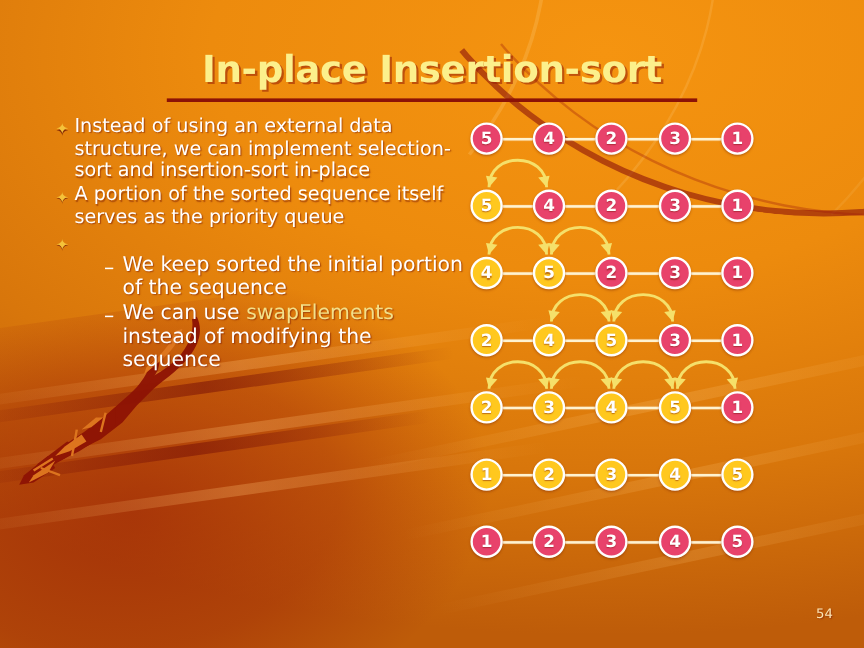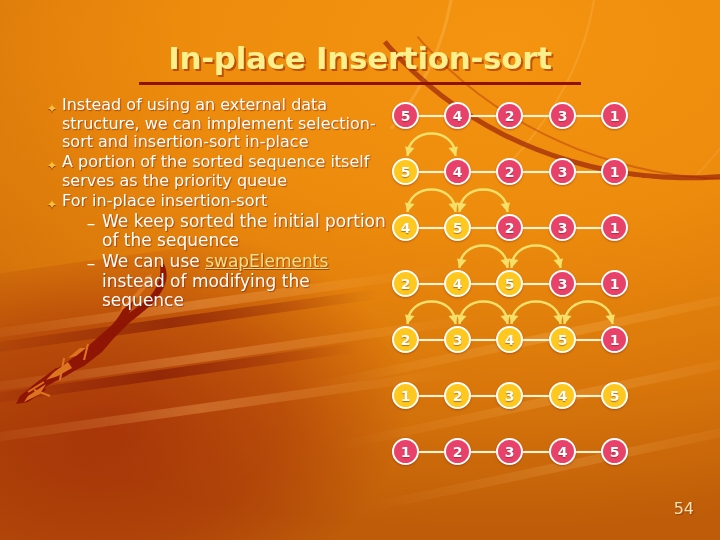--- a/index.html
+++ b/index.html
@@ -95,21 +95,21 @@
   .b-dash {
     flex:0 0 auto; width:22px; padding-top:3px; text-align:center;
     color:#FFFFFF; font-size:17px; line-height:1;
   }
   .b-text {
     color:#FFFFFF; font-size:16px; line-height:1.17;
     text-shadow:1px 1px 1px rgba(120,24,8,.55);
   }
   .b-text.sub { font-size:17px; line-height:1.16; }
   .lvl2 { margin-left:38px; }
-  .kw { color:#F2E08A;text-decoration:underline; }
+  .kw { color:#F2E08A; }
 
   
   #diagram { position:absolute; left:392px; top:88px; width:270px; height:400px; }
   .d-row { position:absolute; left:0; width:270px; height:56px; }
   .edge {
     position:absolute; height:2px; background:#FFF3D0; top:27px;
     box-shadow:0 0 1px rgba(255,255,255,.6);
   }
   .node {
     position:absolute; top:14px; width:27px; height:27px; border-radius:50%;
@@ -118,21 +118,21 @@
     font-size:14px; font-weight:bold; color:#FFFFFF;
     text-shadow:0 1px 1px rgba(120,20,10,.5);
     box-shadow:0 1px 2px rgba(110,30,8,.4);
   }
   .node.pink   { background:#E8426B; }
   .node.yellow { background:#FFC81E; }
   .arcs { position:absolute; left:0; top:-26px; width:270px; height:46px; overflow:visible; }
 
   #page-number {
     position:absolute; right:26px; bottom:22px;
-    color:#FAE3B4; font-size:16px;
+    color:#FAE3B4; font-size:11px;
     text-shadow:1px 1px 1px rgba(120,24,8,.5);
   }
 </style>
 </head>
 <body>
 
 <div id="slide">
 
   <div class="bg-layer">
     <div class="deco-sw sw1"></div>
@@ -187,21 +187,20 @@
       <span class="b-text">Instead of using an external data structure, we can implement selection-sort and insertion-sort in-place</span>
     </div>
 
     <div class="b-row">
       <span class="b-glyph">✦</span>
       <span class="b-text">A portion of the sorted sequence itself serves as the priority queue</span>
     </div>
 
     <div class="b-row">
       <span class="b-glyph">✦</span>
-      <span class="b-text">For in-place insertion-sort</span>
     </div>
 
     <div class="b-row lvl2">
       <span class="b-dash">–</span>
       <span class="b-text sub">We keep sorted the initial portion of the sequence</span>
     </div>
 
     <div class="b-row lvl2">
       <span class="b-dash">–</span>
       <span class="b-text sub"><span>We can use </span><span class="kw">swapElements</span><span> instead of modifying the sequence</span></span>

